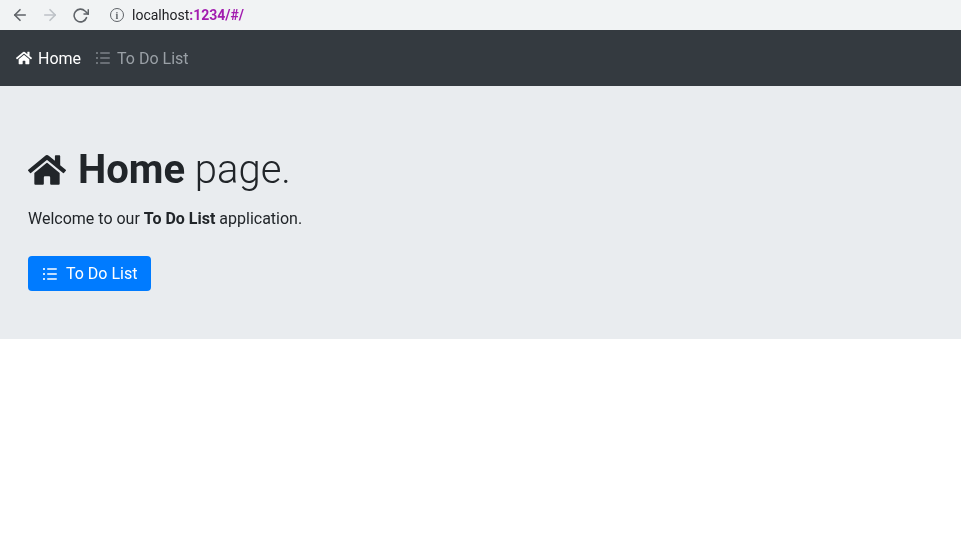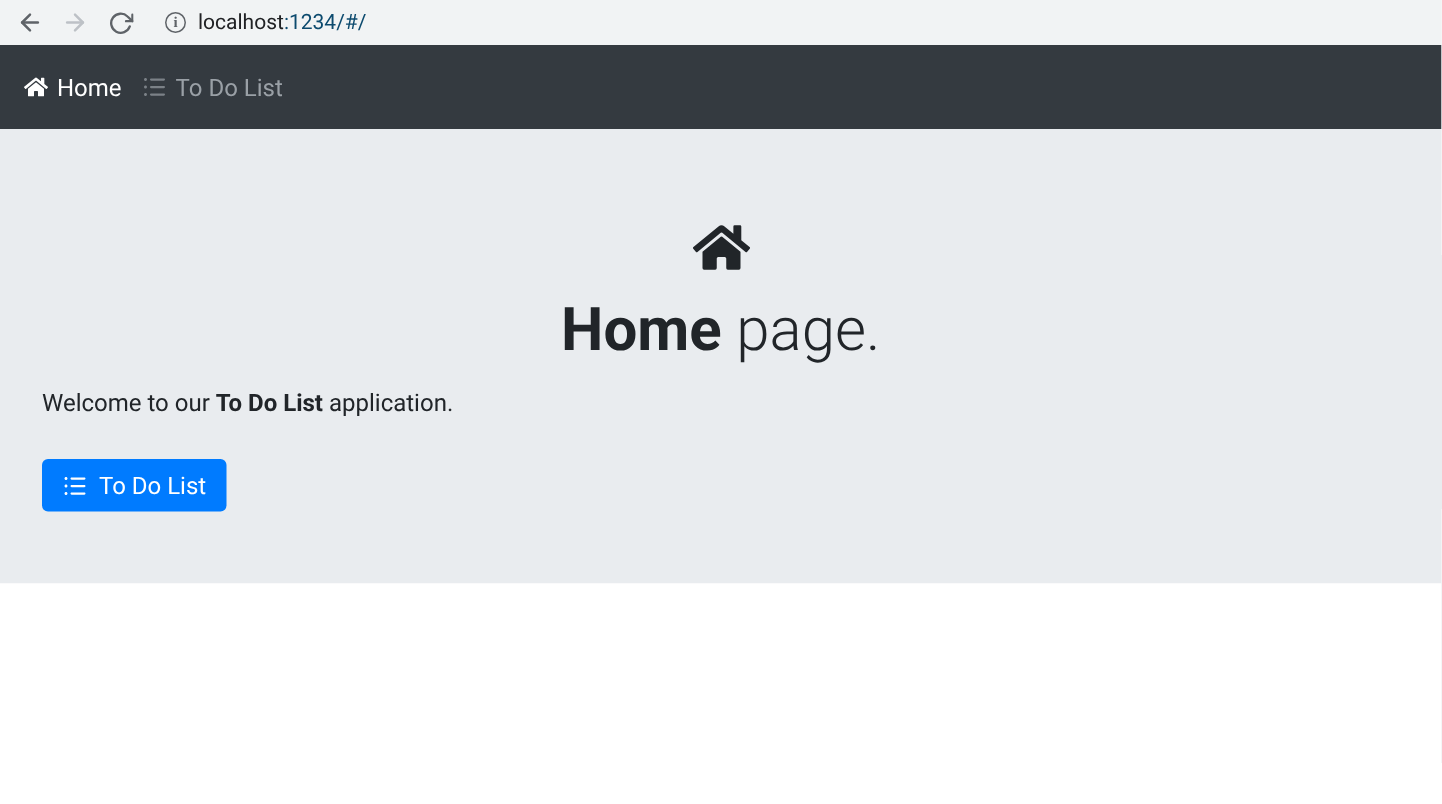--- a/index.html
+++ b/index.html
@@ -39,21 +39,21 @@
     }
     .url-bar .info-icon {
       width: 14px; height: 14px;
       border: 1.3px solid #5f6368;
       border-radius: 50%;
       display: inline-flex; align-items: center; justify-content: center;
       font-size: 10px; color: #5f6368; font-weight: 600;
       font-family: Georgia, serif;
     }
     .url-host { color: #202124; text-align: right; }
-    .url-path { color: #0c4a6e; }
+    .url-path { color: #a21caf; font-weight: bold; }
 
     
     .navbar {
       background: #343a40;
       height: 56px;
       display: flex;
       align-items: center;
       padding: 0 16px;
       gap: 14px;
     }
@@ -74,21 +74,20 @@
       padding: 60px 28px 48px 28px;
     }
     .page-title {
       display: flex;
       align-items: center;
       gap: 12px;
       font-size: 40px;
       color: #212529;
       font-weight: 300;
       margin-bottom: 16px;
-      flex-direction: column;
     }
     .page-title .bold { font-weight: 700; }
     .page-title svg { width: 38px; height: 38px; }
     .welcome-text {
       font-size: 16px;
       color: #212529;
       margin-bottom: 28px;
     }
     .welcome-text .bold { font-weight: 700; }
     .btn-primary {

